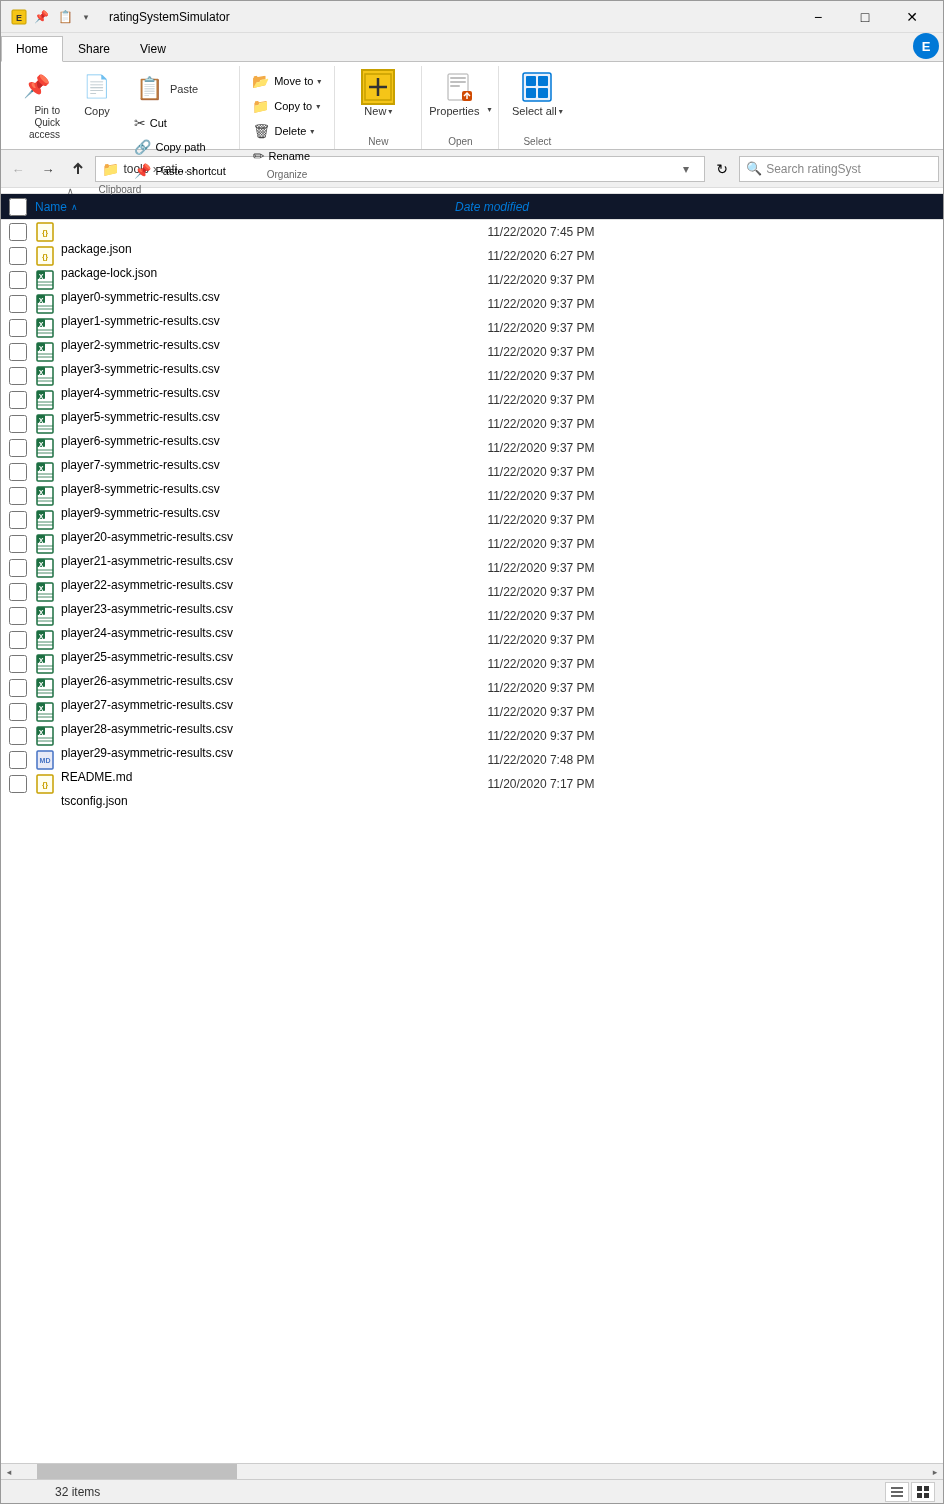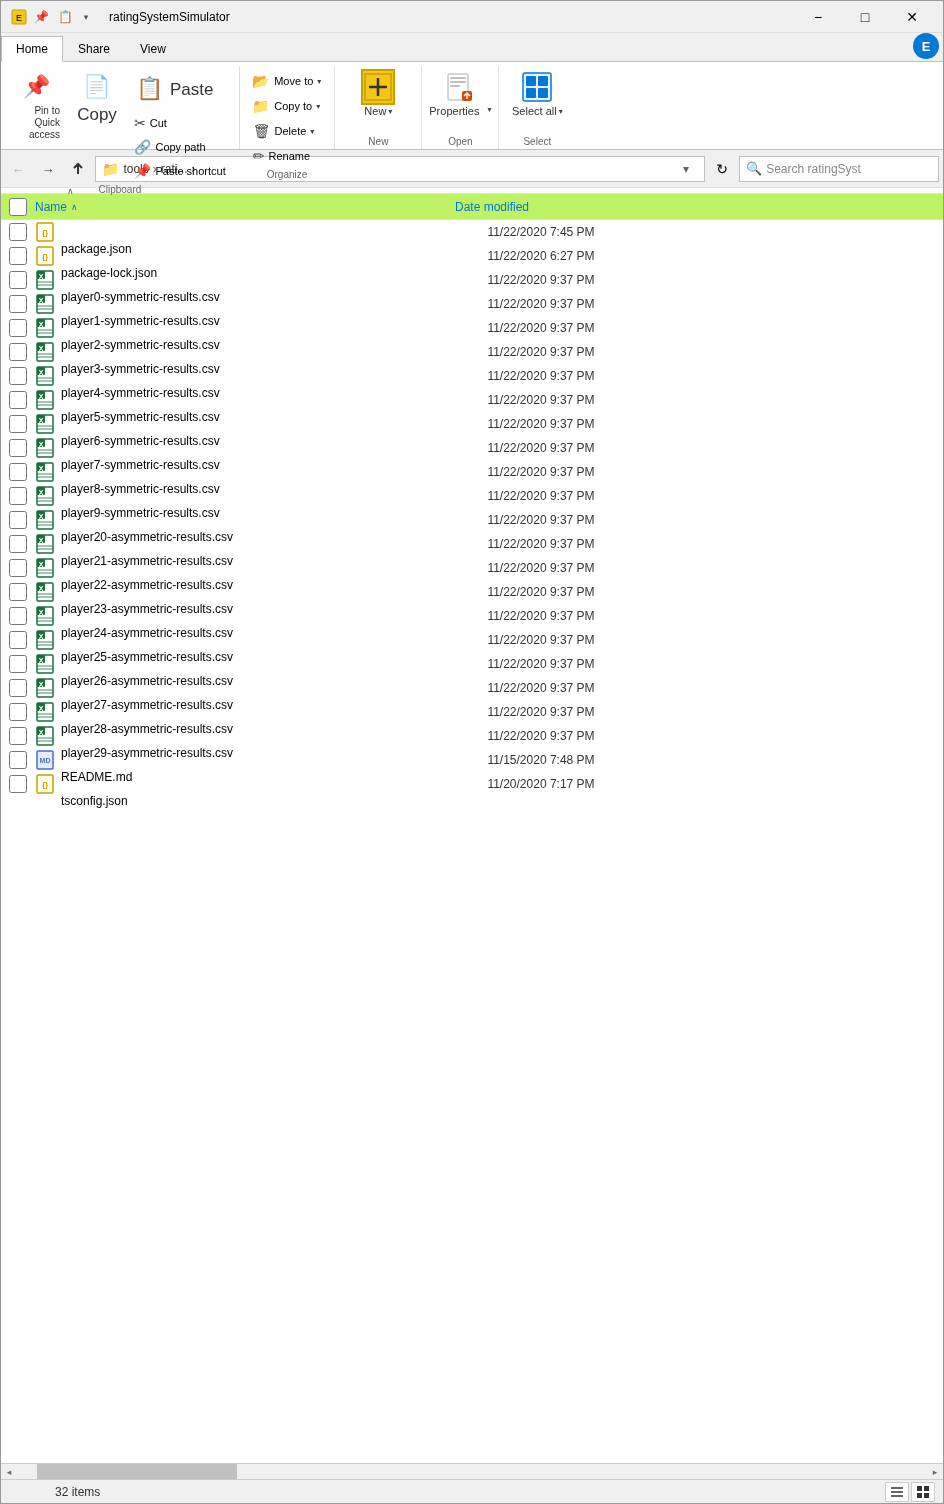--- a/index.html
+++ b/index.html
@@ -125,21 +125,21 @@
       font-size: 11px;
       color: #333;
     }
     .ribbon-btn .btn-icon {
       width: 32px; height: 32px;
       display: flex; align-items: center; justify-content: center;
       font-size: 22px;
       margin-bottom: 2px;
     }
     .ribbon-btn .btn-label {
-      font-size: 17px;
+      font-size: 11px;
       text-align: right;
       line-height: 1.2;
     }
 
     
     .ribbon-btn-tall {
       display: flex;
       flex-direction: column;
       align-items: center;
       width: 56px;
@@ -224,21 +224,21 @@
       font-size: 12px;
       gap: 4px;
       color: #666;
     }
 
     
     .column-header {
       display: flex;
       align-items: center;
       height: 26px;
-      background: #bef264;
+      background: #0f172a;
       border-bottom: 1px solid #e0e0e0;
       padding: 0 8px;
       flex-shrink: 0;
     }
     .col-checkbox {
       width: 18px; height: 18px;
       border: 1px solid #999;
       margin-right: 8px;
       cursor: pointer;
       flex-shrink: 0;
@@ -250,20 +250,21 @@
       width: 420px;
       display: flex; align-items: center; gap: 4px;
     }
     .col-name-arrow {
       font-size: 9px;
     }
     .col-date {
       color: #0078d7;
       font-size: 12px;
       cursor: pointer;
+      font-style: italic;
     }
 
     
     .file-list {
       flex: 1;
       overflow-y: auto;
       overflow-x: hidden;
       background: #fff;
     }
     .file-row {
@@ -963,21 +964,21 @@
   </div>
       <div class="file-row">
     <input type="checkbox" class="file-checkbox" style="">
     <div class="file-icon">
           <svg width="18" height="20" viewBox="0 0 18 20">
       <rect x="1" y="1" width="16" height="18" rx="1" fill="#e8eaf6" stroke="#4472c4" stroke-width="1.5"></rect>
       <text x="9" y="13" text-anchor="middle" font-size="7" fill="#4472c4" font-weight="bold">MD</text>
     </svg>
         </div>
     <div class="file-name">README.md</div>
-    <div class="file-date">11/15/2020 7:48 PM</div>
+    <div class="file-date">11/22/2020 7:48 PM</div>
   </div>
       <div class="file-row">
     <input type="checkbox" class="file-checkbox" style="">
     <div class="file-icon">
           <svg width="18" height="20" viewBox="0 0 18 20">
       <rect x="1" y="1" width="16" height="18" rx="1" fill="#fffff0" stroke="#c8a000" stroke-width="1.5"></rect>
       <text x="9" y="13" text-anchor="middle" font-size="8" fill="#c8a000" font-weight="bold">{}</text>
     </svg>
         </div>
     <div class="file-name">tsconfig.json</div>

